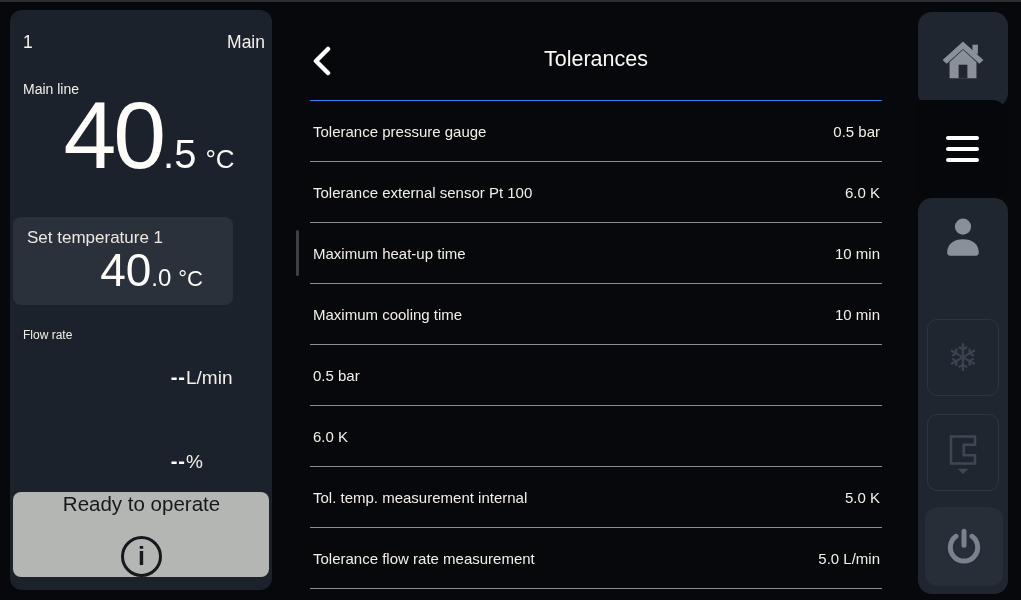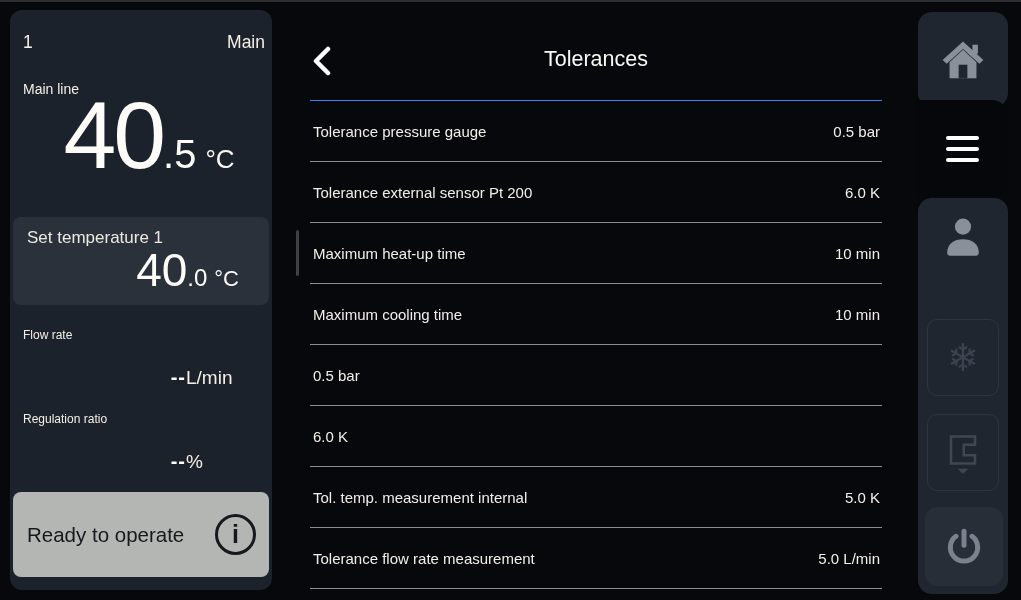--- a/index.html
+++ b/index.html
@@ -18,21 +18,21 @@
   .zone-row { position:absolute; top:22px; left:13px; right:7px;
     display:flex; justify-content:space-between; font-size:17.5px; color:#f4f0e9; }
   .main-line-label { position:absolute; top:71px; left:13px; font-size:14px; }
   .main-temp { position:absolute; top:78px; left:0; right:0; padding-left:16px;
     display:flex; justify-content:center; align-items:baseline; color:#fdfcf9; }
   .main-temp .big   { font-size:95px; line-height:1; letter-spacing:-3px; }
   .main-temp .dec   { font-size:40px; letter-spacing:0; }
   .main-temp .unit  { font-size:26px; margin-left:9px; }
 
   .set-box {
-    position:absolute; left:3px; top:207px; width:256px; height:88px;
+    position:absolute; left:3px; top:207px; width:220px; height:88px;
     background:#2a313b; border-radius:8px; padding:11px 14px; cursor:pointer;
   }
   .set-box .set-label { font-size:17px; color:#ece8e1; }
   .set-value { display:flex; justify-content:flex-end; align-items:baseline;
     padding-right:16px; margin-top:-3px; color:#fdfcf9; }
   .set-value .big  { font-size:46px; line-height:1.1; }
   .set-value .dec  { font-size:24px; }
   .set-value .unit { font-size:22px; margin-left:7px; }
 
   .metric-label { position:absolute; left:13px; font-size:12px; }
@@ -43,20 +43,21 @@
   .reg-row  { top:440px; }
   .metric-value { width:160px; text-align:right; font-weight:700;
     font-size:20px; letter-spacing:1px; color:#fff; }
   .metric-unit { font-size:19px; }
 
   .status-box {
     position:absolute; left:3px; top:482px; width:256px; height:85px;
     background:#b3b6b3; border-radius:8px; color:#15181c;
     display:flex; align-items:center; justify-content:space-between;
     padding:0 13px 0 14px;
+    flex-direction:column;
   }
   .status-label { font-size:20.5px; }
   .info-icon {
     width:41px; height:41px; border:3.5px solid #15181c; border-radius:50%;
     display:flex; align-items:center; justify-content:center;
     font-size:25px; font-weight:700; cursor:pointer; flex-shrink:0;
   }
 
   
   .content-header {
@@ -134,21 +135,20 @@
         <span class="unit">°C</span>
       </div>
     </div>
 
     <div class="metric-label flow-label">Flow rate</div>
     <div class="metric-row flow-row">
       <span class="metric-value">--</span>
       <span class="metric-unit">L/min</span>
     </div>
 
-    <div class="metric-label reg-label">Regulation ratio</div>
     <div class="metric-row reg-row">
       <span class="metric-value">--</span>
       <span class="metric-unit">%</span>
     </div>
 
     <div class="status-box">
       <span class="status-label">Ready to operate</span>
       <span class="info-icon">i</span>
     </div>
   </div>
@@ -161,21 +161,21 @@
     </div>
     <div class="page-title">Tolerances</div>
   </div>
 
   <div class="rows">
     <div class="t-row">
       <span>Tolerance pressure gauge</span>
       <span>0.5 bar</span>
     </div>
     <div class="t-row">
-      <span>Tolerance external sensor Pt 200</span>
+      <span>Tolerance external sensor Pt 100</span>
       <span>6.0 K</span>
     </div>
     <div class="t-row">
       <span>Maximum heat-up time</span>
       <span>10 min</span>
     </div>
     <div class="t-row">
       <span>Maximum cooling time</span>
       <span>10 min</span>
     </div>

